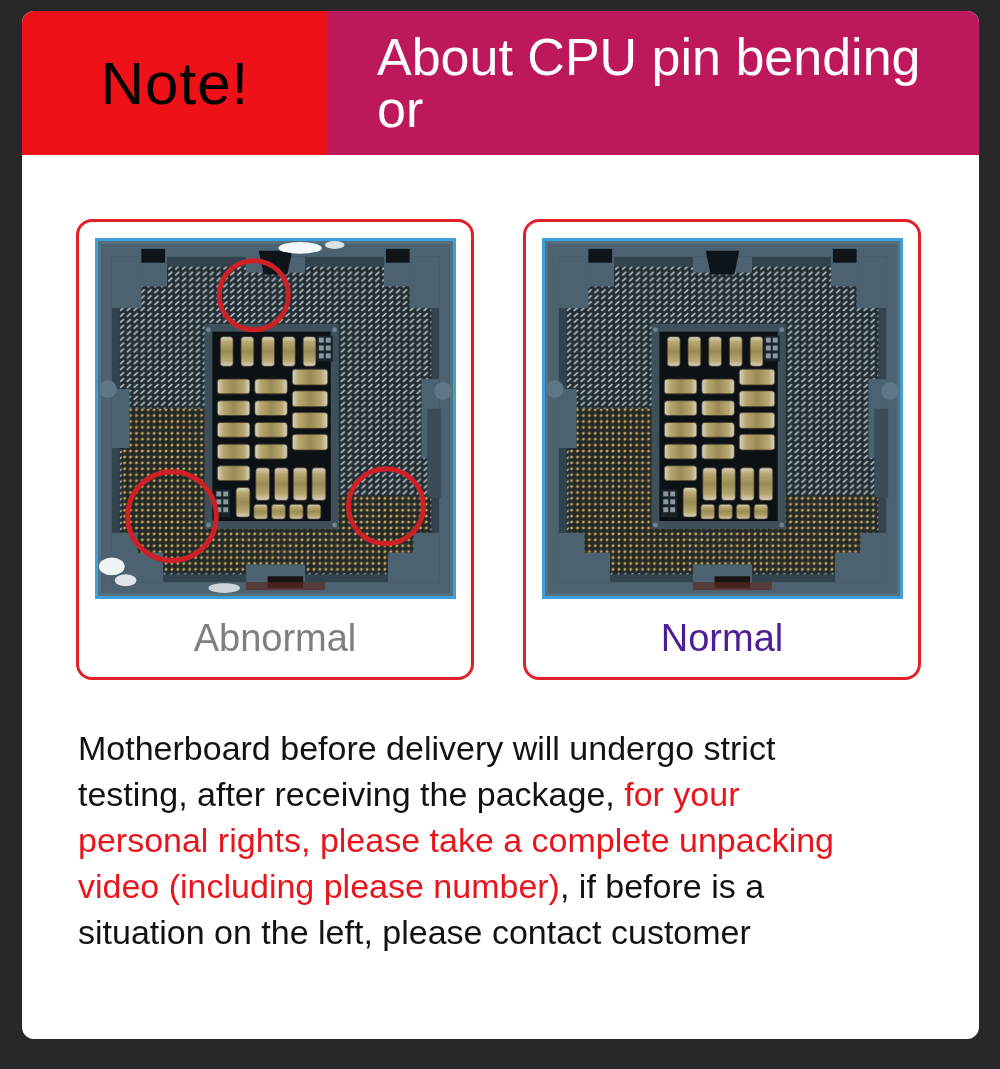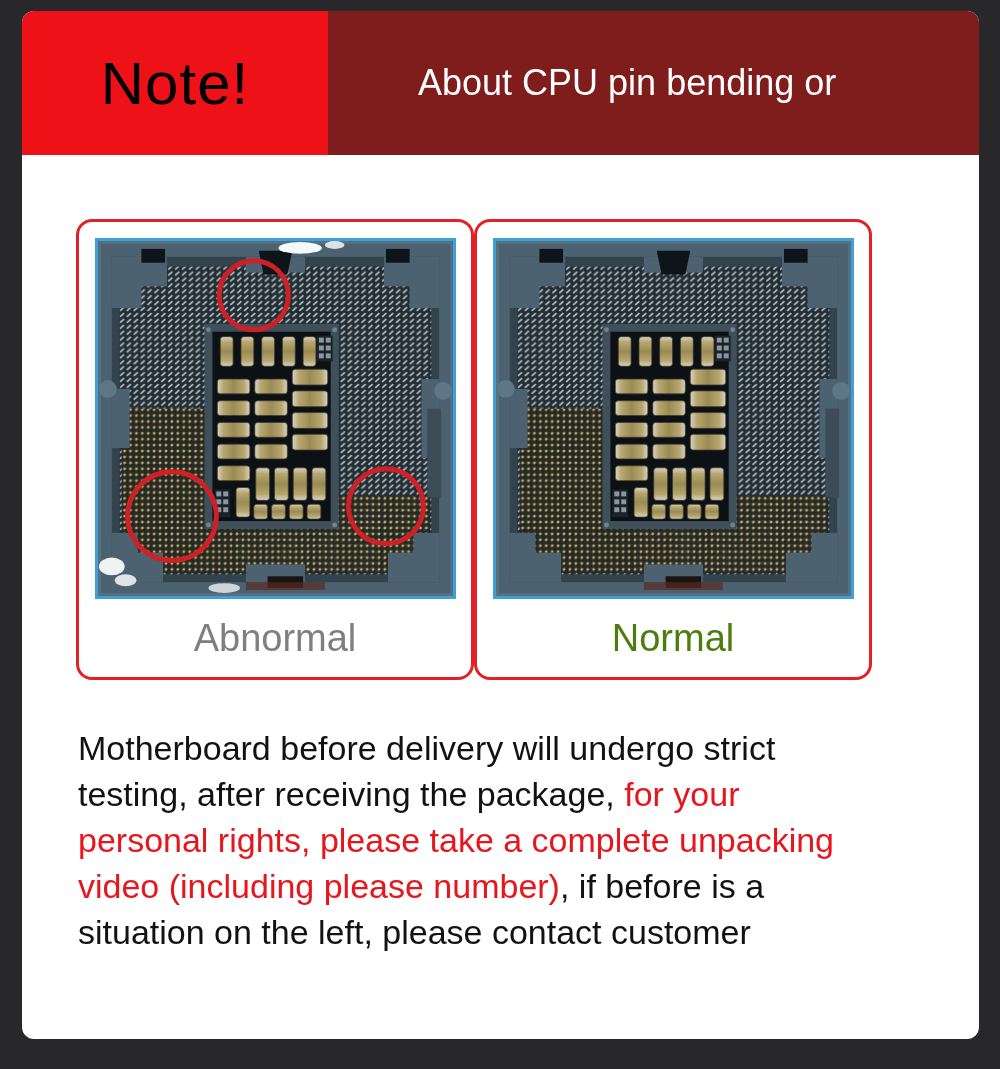--- a/index.html
+++ b/index.html
@@ -21,30 +21,30 @@
   .banner { display:flex; height:144px; width:100%; }
   .note-box {
     width:306px; flex:0 0 306px;
     background:#ee1118;
     color:#000000;
     display:flex; align-items:center; justify-content:center;
     font-size:60px; font-weight:500; letter-spacing:1px;
   }
   .title-box {
     flex:1;
-    background:#7f1d1d;
+    background:#be185d;
     color:#ffffff;
     display:flex; flex-direction:column; justify-content:center;
-    padding-left:90px;
-    font-size:36px; font-weight:500; line-height:52px;
+    padding-left:49px;
+    font-size:52px; font-weight:500; line-height:52px;
   }
   
   .compare {
     position:absolute; left:54px; top:208px;
-    display:flex; 
+    display:flex; gap:49px;
   }
   .compare-card {
     width:398px; height:461px;
     box-sizing:border-box;
     border:3px solid #e22028;
     border-radius:16px;
     background:#ffffff;
     display:flex; flex-direction:column; align-items:center;
     margin:0;
   }
@@ -55,21 +55,21 @@
     border:3px solid #3f9fd8;
     background:#4c6271;
   }
   .photo svg { display:block; width:100%; height:100%; }
   .compare-card figcaption {
     flex:1;
     display:flex; align-items:center; justify-content:center;
     font-size:38px; font-weight:500;
   }
   .label-abnormal { color:#7f7f7f; }
-  .label-normal  { color:#4d7c0f; }
+  .label-normal  { color:#4c1d95; }
   
   .desc {
     position:absolute; left:56px; top:714px;
     width:880px;
     font-size:34px; line-height:46px;
     color:#121212;
   }
   .desc .line { white-space:nowrap; }
   .red { color:#e8151d; }
 </style>

